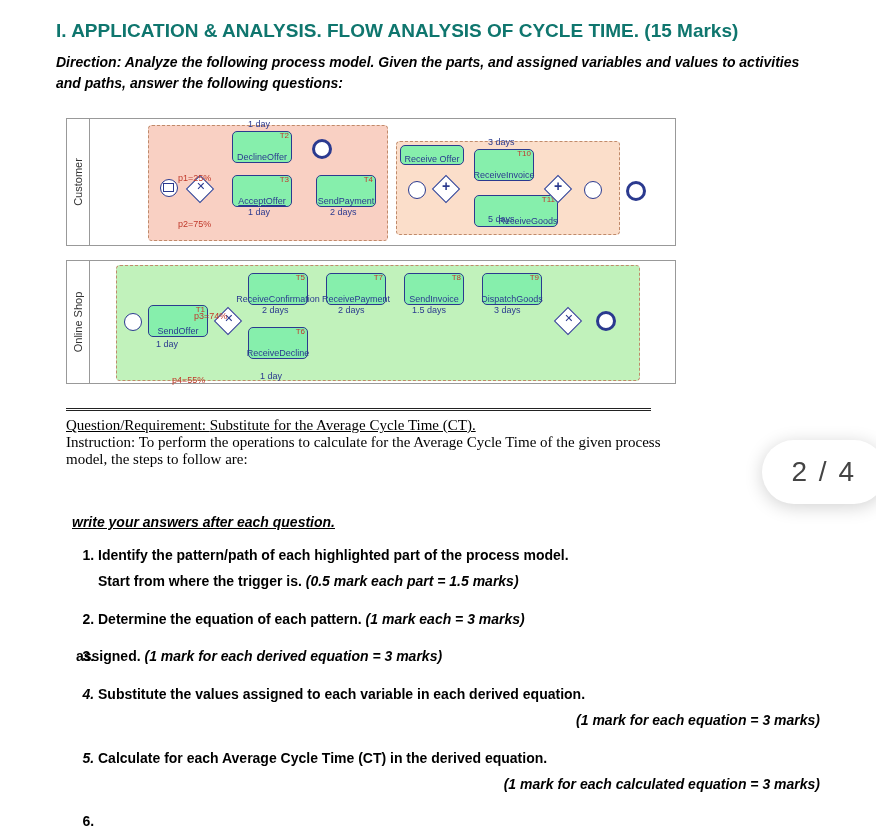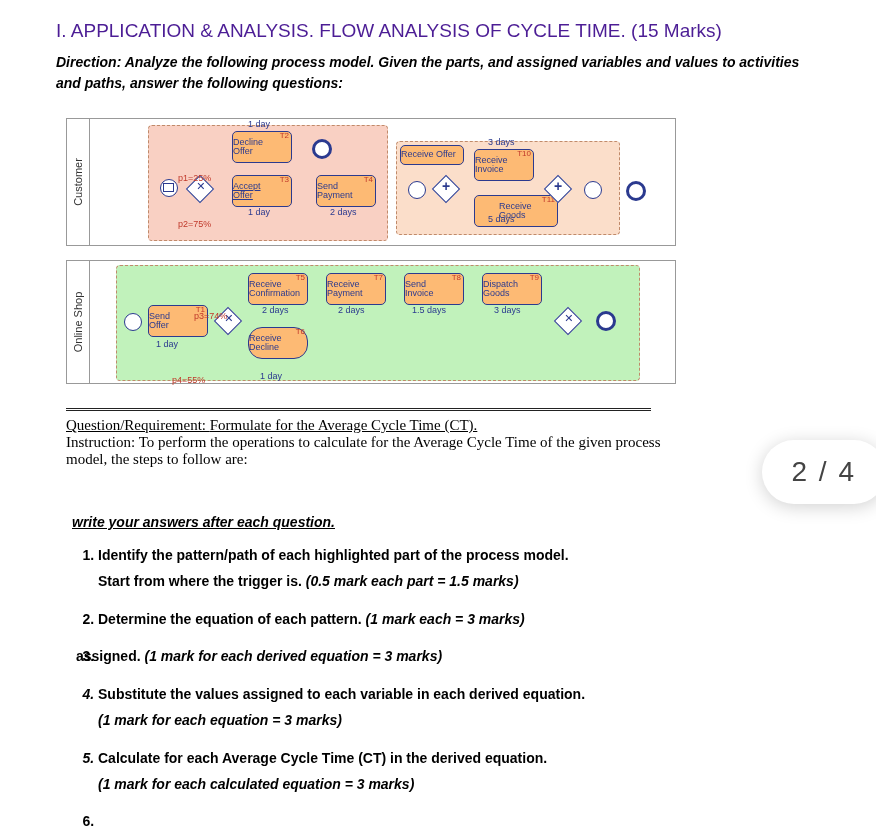--- a/index.html
+++ b/index.html
@@ -8,23 +8,23 @@
     width: 876px;
     background: #fff;
     font-family: Arial, Helvetica, sans-serif;
     color: #000;
   }
   .page {
     padding: 20px 56px 30px 56px;
     position: relative;
   }
   h1.section-title {
-    color: #4c1d95;
+    color: #0f766e;
     font-size: 19px;
-    font-weight: normal;
+    font-weight: bold;
     margin: 0 0 10px 0;
   }
   .direction {
     font-size: 14px;
     font-style: italic;
     font-weight: bold;
     margin: 0 0 18px 0;
     line-height: 1.5;
   }
   .direction .lead { font-style: italic; }
@@ -67,24 +67,23 @@
   }
   .region.pink  { background: rgba(244,170,146,0.55); }
   .region.peach { background: rgba(247,195,158,0.55); }
   .region.green { background: rgba(160,235,150,0.65); }
   .task {
     position: absolute;
     width: 58px;
     height: 30px;
     border: 1px solid #2b3a8f;
     border-radius: 5px;
-    background: #fdba74;
+    background: #86efac;
     display: flex;
-    flex-direction: column;
-    align-items: flex-start;
+    align-items: flex-end;
     justify-content: center;
     font-size: 9px;
     line-height: 1.05;
     text-align: center;
     color: #2b3a8f;
   }
   .task .tcap { position:absolute; right:2px; top:0; font-size:8px; color:#c0392b; }
   .gate {
     position: absolute;
     width: 18px; height: 18px;
@@ -135,21 +134,21 @@
     font-weight: bold;
     display: inline;
   }
   ol.qlist {
     margin: 10px 0 0 0;
     padding-left: 42px;
     font-size: 14px;
     font-weight: bold;
   }
   ol.qlist li { margin: 14px 0 14px 0; line-height: 1.7; font-weight: bold; }
-  ol.qlist li .em { font-style: italic; }
+  ol.qlist li .em { font-style: italic; text-align: right; }
   ol.qlist li.it { font-style: italic; }
   ol.qlist li .sub { display:block; margin-top:2px; }
   
   .page-badge {
     position: absolute;
     right: -10px;
     top: 440px;
     background: #fff;
     border-radius: 40px;
     box-shadow: 0 3px 18px rgba(0,0,0,0.18);
@@ -250,21 +249,21 @@
       <span class="dlabel red" style="left:104px; top:22px;">p3=74%</span>
       <span class="dlabel red" style="left:82px; top:86px;">p4=55%</span>
 
       <div class="task" style="left:158px; top:12px;">
         <span class="tcap">T5</span>
         <span>Receive</span>
         <span>Confirmation</span>
       </div>
       <span class="dlabel" style="left:172px; top:44px;">2 days</span>
 
-      <div class="task" style="left:158px; top:66px;border-radius:14px;">
+      <div class="task" style="left:158px; top:66px;">
         <span class="tcap">T6</span>
         <span>Receive</span>
         <span>Decline</span>
       </div>
       <span class="dlabel" style="left:170px; top:110px;">1 day</span>
 
       <div class="task" style="left:236px; top:12px;">
         <span class="tcap">T7</span>
         <span>Receive</span>
         <span>Payment</span>
@@ -286,21 +285,21 @@
       <span class="dlabel" style="left:404px; top:44px;">3 days</span>
 
       <div class="gate x" style="left:468px; top:50px;"></div>
       <div class="evt end" style="left:506px; top:50px;"></div>
     </div>
   </div>
 
   <hr class="hr">
 
   <div class="qreq">
-    <span class="u">Question/Requirement:  </span><span class="u">Formulate for the Average Cycle Time (CT).</span><br>
+    <span class="u">Question/Requirement:  </span><span class="u">Substitute for the Average Cycle Time (CT).</span><br>
     <span>Instruction:  To perform the operations to calculate for the Average Cycle Time of the given process model, the steps to follow are:</span>
   </div>
 
   <div class="instr-note">
     <br><br>
     <span class="line2">write your answers after each question.</span>
   </div>
 
   <ol class="qlist">
     <li>

